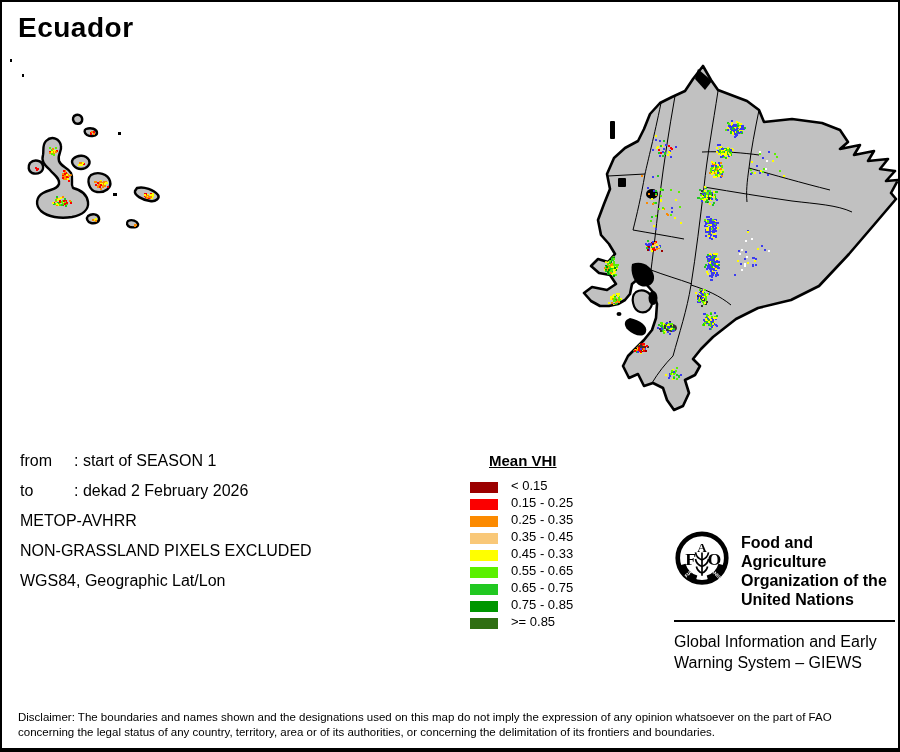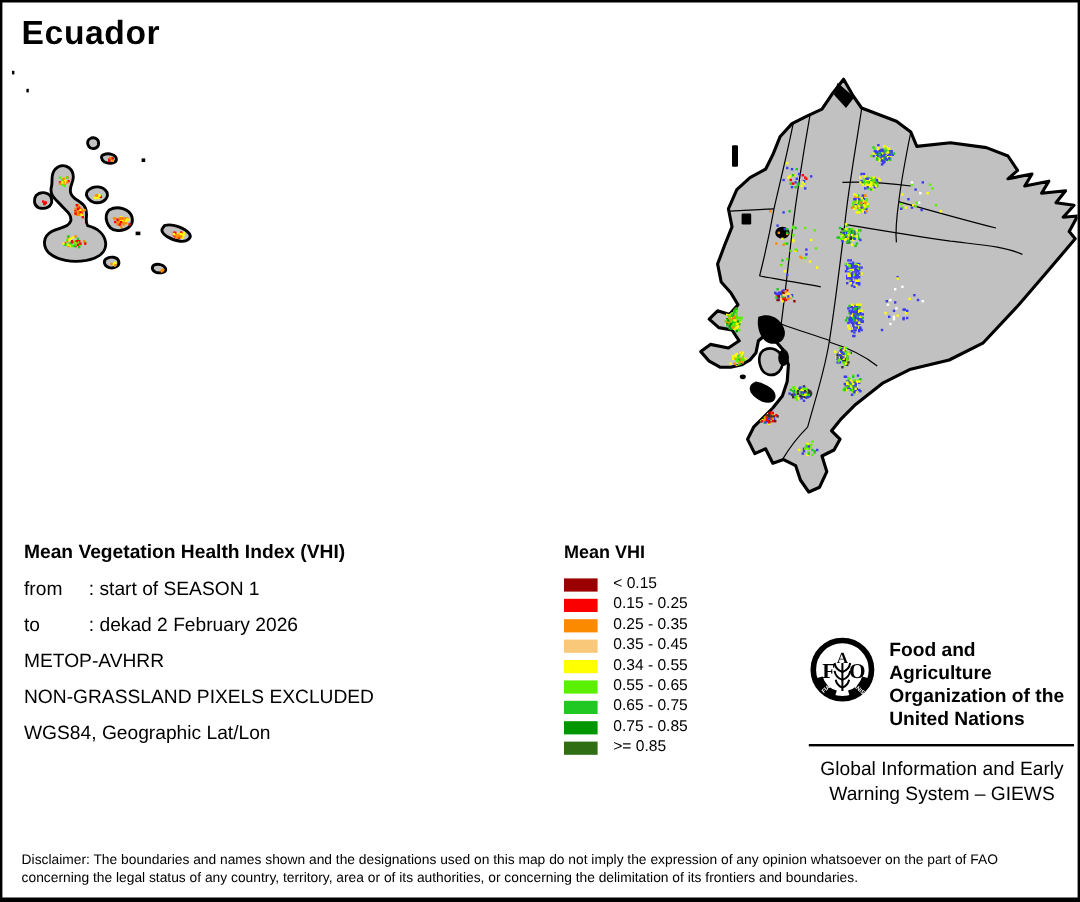--- a/index.html
+++ b/index.html
@@ -13,31 +13,31 @@
     position:absolute;left:16px;top:10px;margin:0;
     font-size:28px;font-weight:bold;letter-spacing:0.5px;
   }
   .map-svg{position:absolute;left:0;top:0;}
   .info-block{position:absolute;left:18px;top:450px;font-size:16px;}
   .info-heading{font-weight:bold;margin-bottom:13px;}
   .info-row{margin-bottom:12px;line-height:18px;}
   .info-row .lbl{display:inline-block;width:54px;}
   .info-line{margin-bottom:12px;line-height:18px;}
   .legend{position:absolute;left:468px;top:450px;}
-  .legend-title{font-size:15px;font-weight:bold;margin-bottom:7px;}
+  .legend-title{font-size:15px;font-weight:bold;text-decoration:underline;margin-bottom:7px;margin-left:19px;}
   .legend-row{display:flex;align-items:flex-end;height:17px;}
   .legend-swatch{width:28px;height:11px;margin-right:13px;flex:none;}
   .legend-label{font-size:13px;white-space:nowrap;}
   .legend-extra{margin-top:19px;}
   .fao-block{position:absolute;left:672px;top:528px;width:222px;}
   .fao-top{display:flex;align-items:flex-start;}
   .fao-logo{flex:none;margin-right:11px;}
   .fao-name{font-weight:bold;font-size:16px;line-height:19px;padding-top:3px;}
   .fao-rule{height:2px;background:#000;margin-top:11px;width:221px;}
-  .fao-giews{font-size:16px;line-height:21px;margin-top:9px;text-align:center;}
+  .fao-giews{font-size:16px;line-height:21px;margin-top:9px;}
   .disclaimer{position:absolute;left:16px;top:708px;width:874px;font-size:11.5px;line-height:15px;}
 </style>
 </head>
 <body>
 
 <div class="frame">
 
   <h1 class="page-title">Ecuador</h1>
 
   <svg class="map-svg" id="mapsvg" width="900" height="752" viewBox="0 0 900 752">
@@ -1964,21 +1964,20 @@
           <rect x="677" y="204" width="2" height="2" fill="#5BF000"></rect>
           <rect x="676" y="189" width="2" height="2" fill="#5BF000"></rect>
           <rect x="653" y="213" width="2" height="2" fill="#5BF000"></rect>
           <rect x="668" y="212" width="2" height="2" fill="#5BF000"></rect>
           <rect x="658" y="187" width="2" height="2" fill="#5BF000"></rect>
         </g>
     </g>
   </svg>
 
   <div class="info-block">
-    <div class="info-heading">Mean Vegetation Health Index (VHI)</div>
     <div class="info-row">
       <span class="lbl">from</span><span>: start of SEASON 1</span>
     </div>
     <div class="info-row">
       <span class="lbl">to</span><span>: dekad 2 February 2026</span>
     </div>
     <div class="info-line">METOP-AVHRR</div>
     <div class="info-line">NON-GRASSLAND PIXELS EXCLUDED</div>
     <div class="info-line">WGS84, Geographic Lat/Lon</div>
   </div>
@@ -2001,21 +2000,21 @@
       <span class="legend-label">0.25 - 0.35</span>
     </div>
 
     <div class="legend-row">
       <div class="legend-swatch" style="background: rgb(249, 200, 120);"></div>
       <span class="legend-label">0.35 - 0.45</span>
     </div>
 
     <div class="legend-row">
       <div class="legend-swatch" style="background: rgb(255, 255, 0);"></div>
-      <span class="legend-label">0.34 - 0.55</span>
+      <span class="legend-label">0.45 - 0.33</span>
     </div>
 
     <div class="legend-row">
       <div class="legend-swatch" style="background: rgb(91, 240, 0);"></div>
       <span class="legend-label">0.55 - 0.65</span>
     </div>
 
     <div class="legend-row">
       <div class="legend-swatch" style="background: rgb(33, 200, 33);"></div>
       <span class="legend-label">0.65 - 0.75</span>

